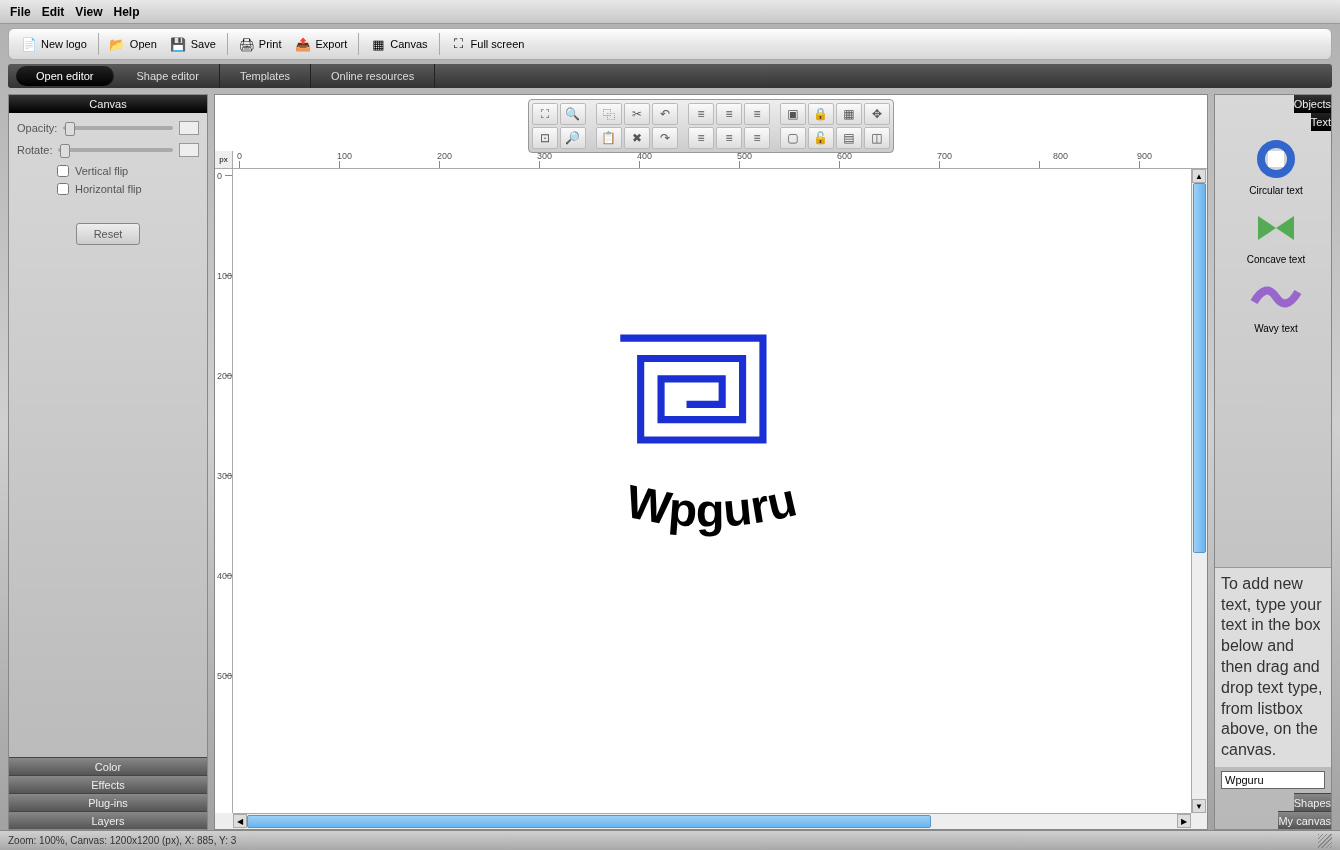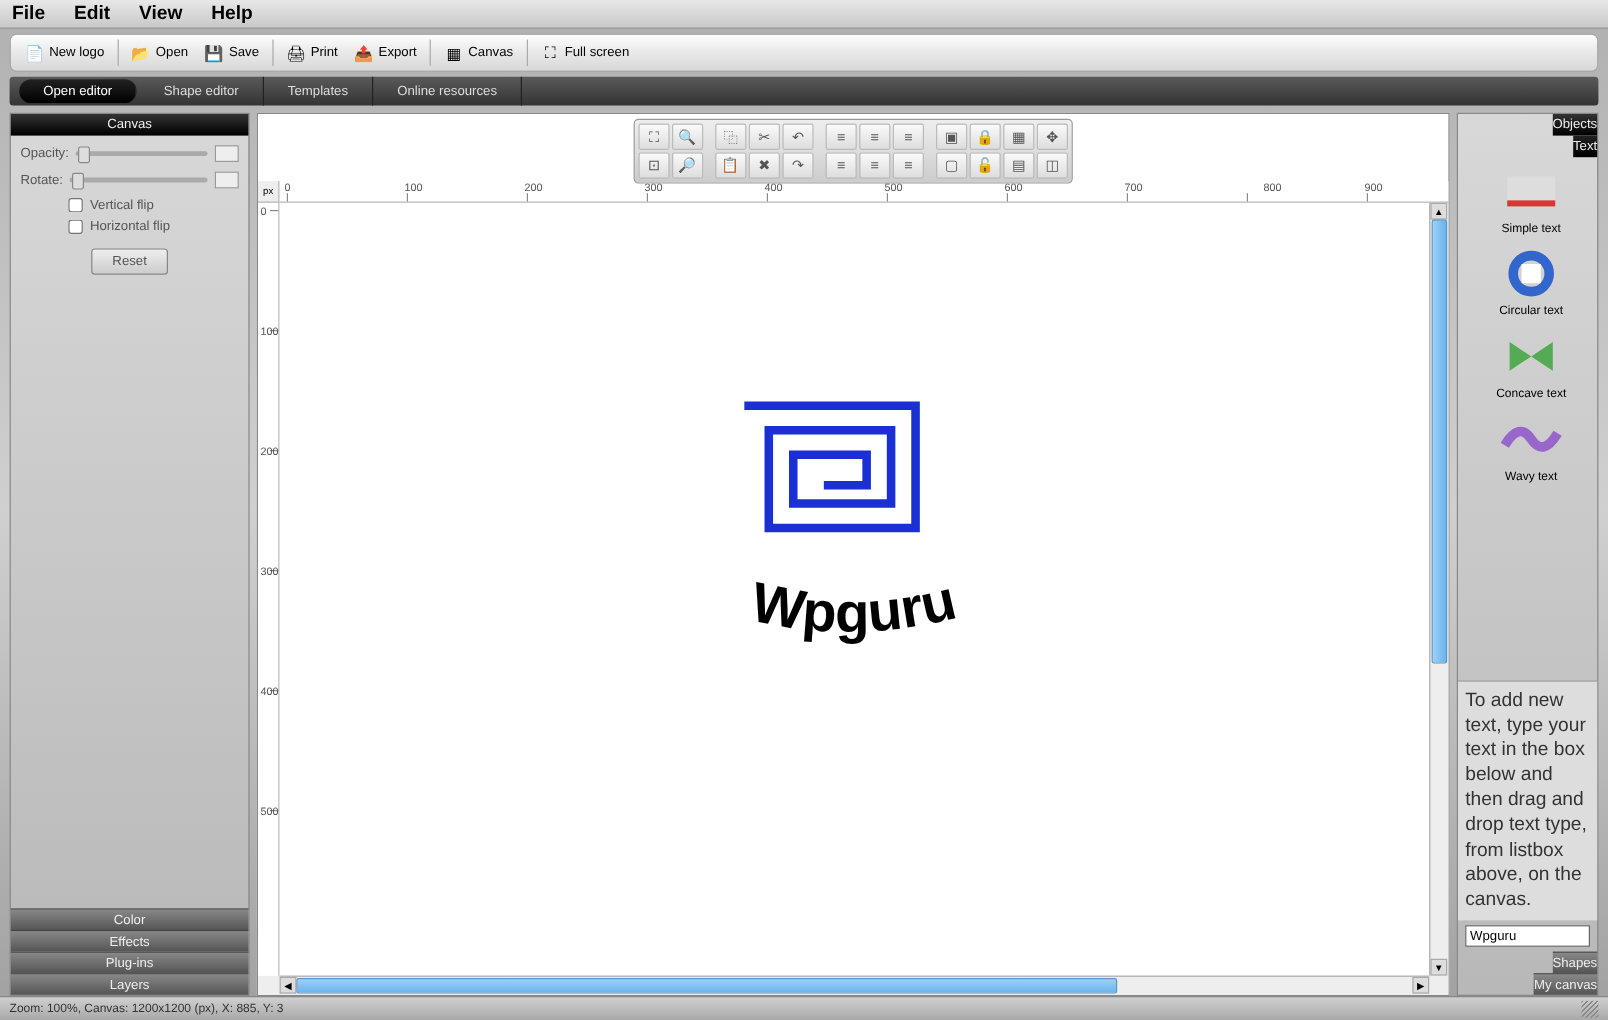--- a/index.html
+++ b/index.html
@@ -6,21 +6,21 @@
 body { width: 1340px; height: 850px; overflow: hidden; background: #888; font-size: 11px; color: #000; }
 
 .window { width: 1340px; height: 850px; display: flex; flex-direction: column; background: linear-gradient(#b0b0b0,#d0d0d0,#a0a0a0); }
 
 .titlebar { height: 26px; background: linear-gradient(#cfcfcf,#b5b5b5,#9f9f9f); display: flex; align-items: center; justify-content: center; position: relative; border-bottom:1px solid #888; }
 .titlebar .title { font-weight: bold; font-size: 12px; color: #222; }
 .titlebar .winbtns { position: absolute; right: 8px; top: 4px; display: flex; gap: 4px; }
 .winbtn { width: 16px; height: 16px; border-radius: 4px; border:1px solid rgba(0,0,0,.3); }
 .winbtn.red{background:linear-gradient(#f66,#c00);} .winbtn.yellow{background:linear-gradient(#fd6,#e90);} .winbtn.green{background:linear-gradient(#9e6,#4a0);}
 
-.menubar { height: 24px; background: linear-gradient(#e8e8e8,#c8c8c8); display:flex; align-items:center; padding:0 10px; gap:24px; font-size:16px; font-weight:bold; border-bottom:1px solid #999;}
+.menubar { height: 24px; background: linear-gradient(#e8e8e8,#c8c8c8); display:flex; align-items:center; padding:0 10px; gap:11px; font-size:12px; font-weight:bold; border-bottom:1px solid #999;}
 .menubar span { cursor:default; }
 
 .toolbar { height: 32px; background: linear-gradient(#fefefe,#e8e8e8 50%,#d8d8d8); border:1px solid #aaa; border-radius:6px; margin:4px 8px; display:flex; align-items:center; padding:0 6px; gap:2px;}
 .tbtn { display:flex; align-items:center; gap:4px; height:24px; padding:0 6px; border-radius:3px; cursor:default; font-size:11px;}
 .tbtn .ico{width:16px;height:16px;display:inline-flex;align-items:center;justify-content:center;font-size:13px;}
 .sep{width:1px;height:22px;background:#aaa;margin:0 3px;}
 
 .tabbar { height:24px; background:linear-gradient(#5a5a5a,#333); display:flex; align-items:stretch; padding:0 6px; margin:0 8px; border-radius:3px;}
 .tab { color:#ddd; padding:0 20px; display:flex; align-items:center; font-size:11px; border-right:1px solid #222; cursor:default;}
 .tab.active{ background:linear-gradient(#222,#000); color:#fff; border-radius:10px; margin:2px;}
@@ -29,21 +29,21 @@
 
 .leftpanel{ width:200px; background:linear-gradient(#d8d8d8,#b8b8b8); border:1px solid #888; display:flex; flex-direction:column;}
 .panelhead{ height:18px; background:linear-gradient(#333,#000); color:#eee; text-align:center; font-size:11px; line-height:18px;}
 .panelbody{ padding:8px; flex:1; color:#555;}
 .row{display:flex;align-items:center;gap:6px;margin-bottom:8px;font-size:11px;}
 .slider{flex:1;height:4px;background:#aaa;border-radius:2px;position:relative;}
 .slider::after{content:"";position:absolute;left:2px;top:-4px;width:8px;height:12px;background:#ddd;border:1px solid #888;border-radius:2px;}
 .valbox{width:20px;height:14px;border:1px solid #999;background:#eee;}
 .chk{display:flex;align-items:center;gap:6px;margin:6px 0 6px 40px;font-size:11px;}
 .chk input{width:12px;height:12px;}
-.resetbtn{display:block;margin:12px auto;width:64px;height:22px;background:linear-gradient(#eee,#ccc);border:1px solid #888;border-radius:3px;font-size:11px;color:#555;}
+.resetbtn{display:block;margin:28px auto;width:64px;height:22px;background:linear-gradient(#eee,#ccc);border:1px solid #888;border-radius:3px;font-size:11px;color:#555;}
 
 .acc{height:18px;background:linear-gradient(#888,#555);color:#eee;text-align:center;font-size:11px;line-height:18px;border-top:1px solid #444;}
 
 .canvaswrap{flex:1;background:#fff;border:1px solid #888;position:relative;display:flex;flex-direction:column;min-width:0;}
 .floatbar{position:absolute;top:4px;left:50%;transform:translateX(-50%);background:linear-gradient(#eee,#ccc);border:1px solid #999;border-radius:4px;padding:3px;display:flex;flex-direction:column;gap:2px;z-index:5;}
 .fbrow{display:flex;gap:2px;}
 .fbtn{width:26px;height:22px;border:1px solid #bbb;background:linear-gradient(#fafafa,#ddd);border-radius:2px;display:flex;align-items:center;justify-content:center;font-size:12px;color:#555;cursor:default;}
 
 .rulerH{height:18px;background:#fff;border-bottom:1px solid #aaa;position:relative;margin-left:18px;overflow:hidden;font-size:9px;color:#555;margin-top:56px;}
 .rulerH .tick{position:absolute;border-left:1px solid #888;height:8px;top:10px;}
@@ -264,29 +264,20 @@
       </div>
     </div>
 
     <div class="rightpanel">
       <div class="panelhead">Objects</div>
       <div class="panelhead" style="background:linear-gradient(#222,#000)">Text</div>
       <div class="objbody">
         <div class="objitem">
           <div class="objicon">
               <svg viewBox="0 0 60 40">
-                <rect x="10" y="8" width="40" height="20" fill="#ddd"></rect>
-                <rect x="10" y="28" width="40" height="5" fill="#d33"></rect>
-              </svg>
-            </div>
-          <span>Simple text</span>
-        </div>
-        <div class="objitem">
-          <div class="objicon">
-              <svg viewBox="0 0 60 40">
                 <circle cx="30" cy="20" r="15" fill="none" stroke="#36c" stroke-width="8"></circle>
                 <rect x="22" y="12" width="16" height="16" fill="#fff"></rect>
               </svg>
             </div>
           <span>Circular text</span>
         </div>
         <div class="objitem">
           <div class="objicon">
               <svg viewBox="0 0 60 40">
                 <path d="M12 8 L30 20 L12 32 Z M48 8 L30 20 L48 32 Z" fill="#5a5"></path>

